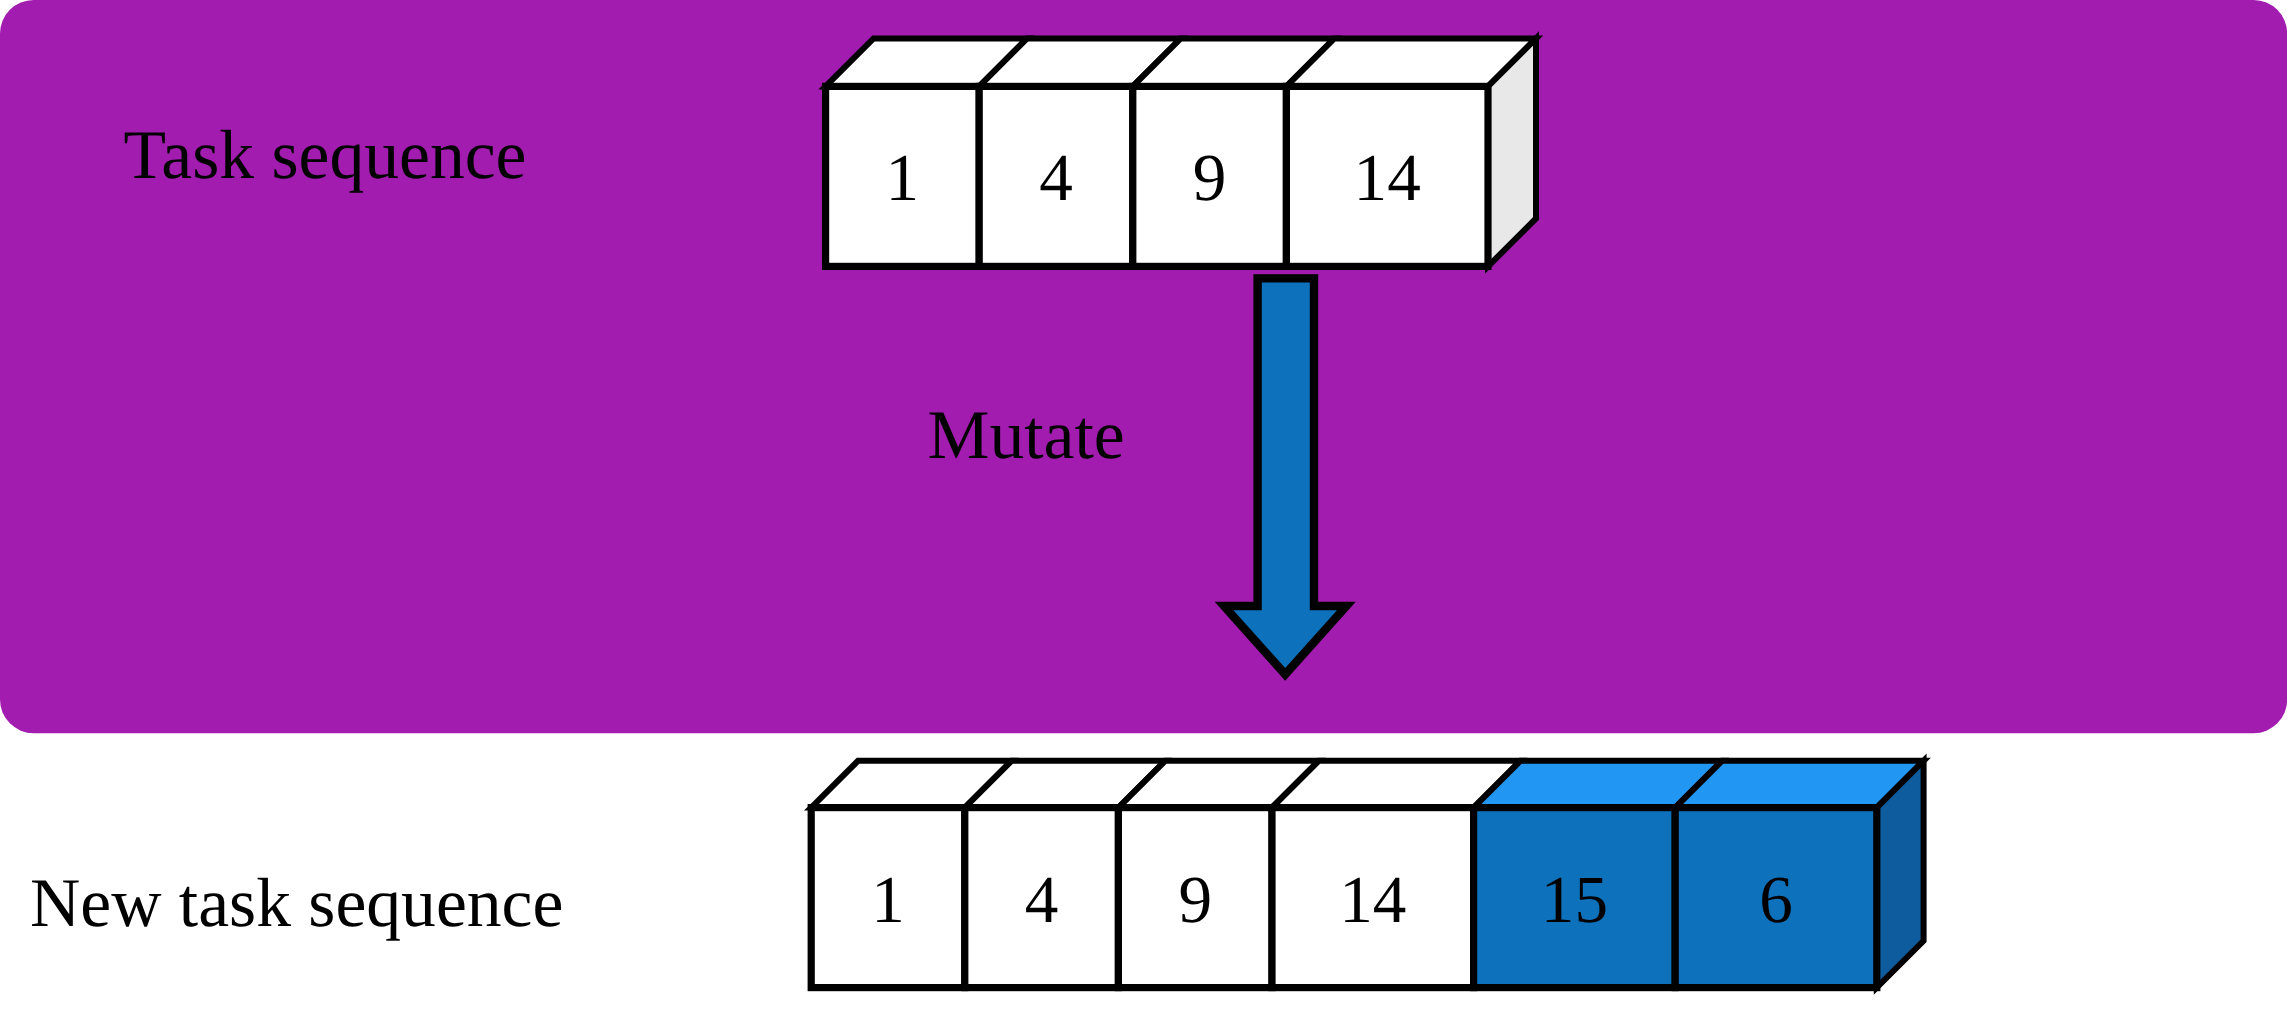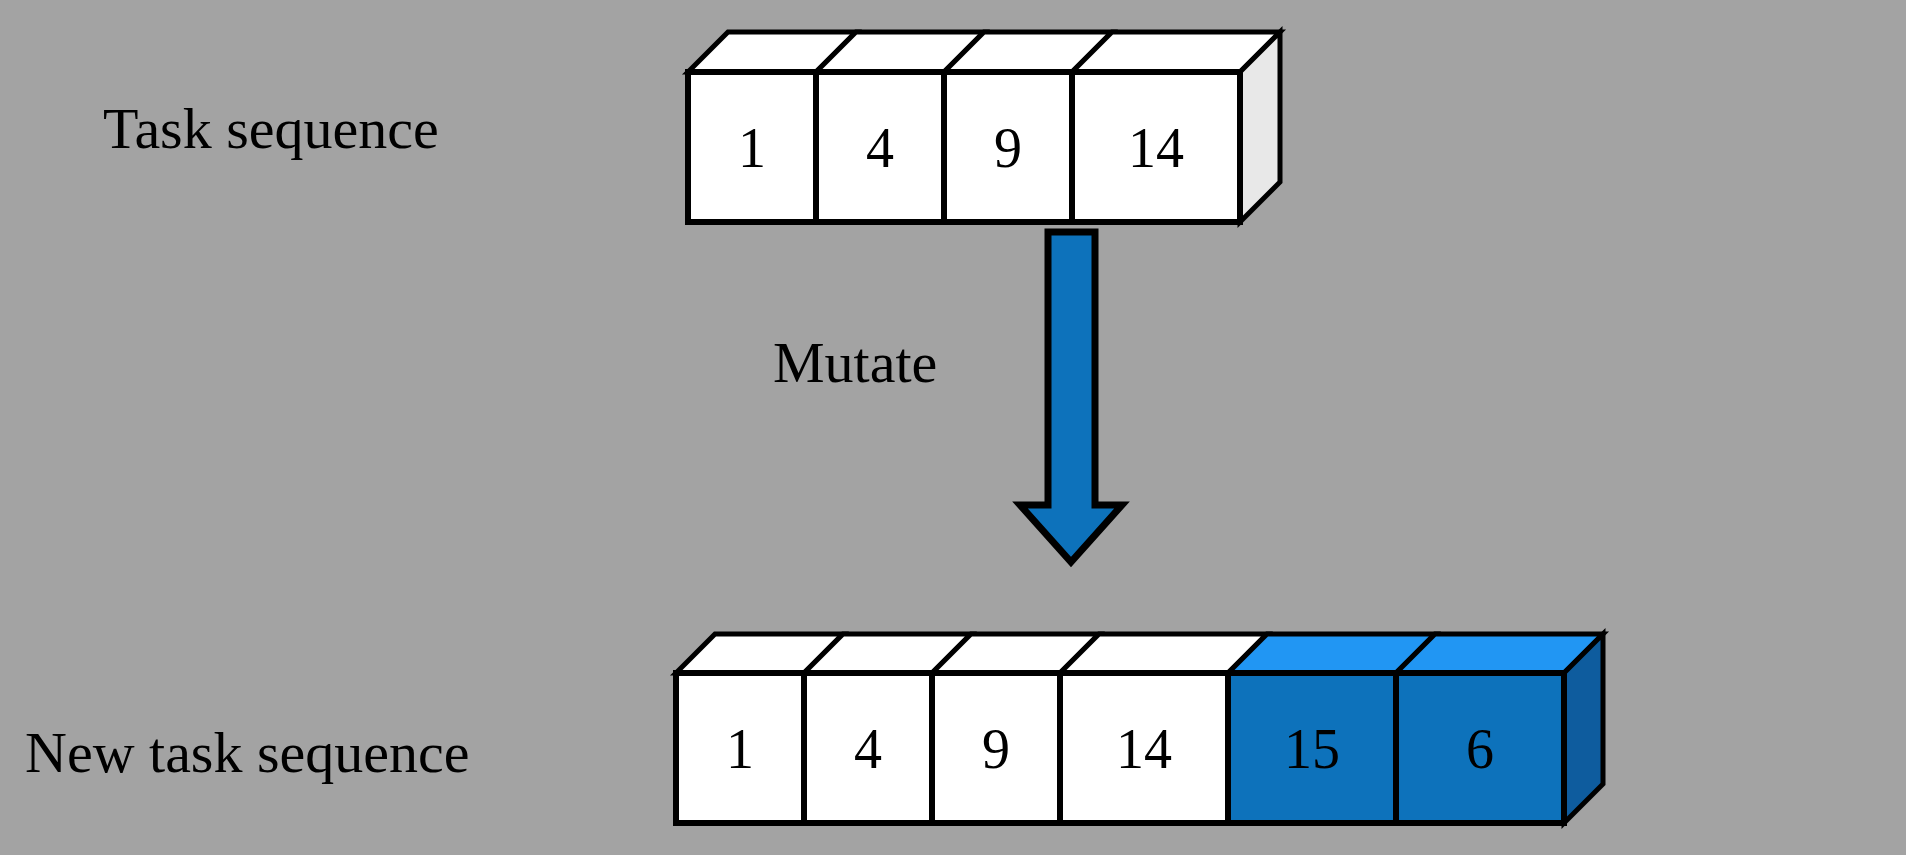--- a/index.html
+++ b/index.html
@@ -9,22 +9,23 @@
   }
   body {
     width: 1906px;
     height: 855px;
     overflow: hidden;
     font-family: "Liberation Serif", "DejaVu Serif", serif;
   }
   #diagram-root {
     position: relative;
     width: 1906px;
-    height: 855px;
-    background: #a3a3a3;
+    height: 611px;
+    background: #a21caf;
+    border-radius: 28px;
   }
   svg.diagram-canvas {
     position: absolute;
     top: 0;
     left: 0;
     width: 1906px;
     height: 855px;
   }
   .cell-face-white { fill: #ffffff; }
   .cell-top-white  { fill: #ffffff; }

